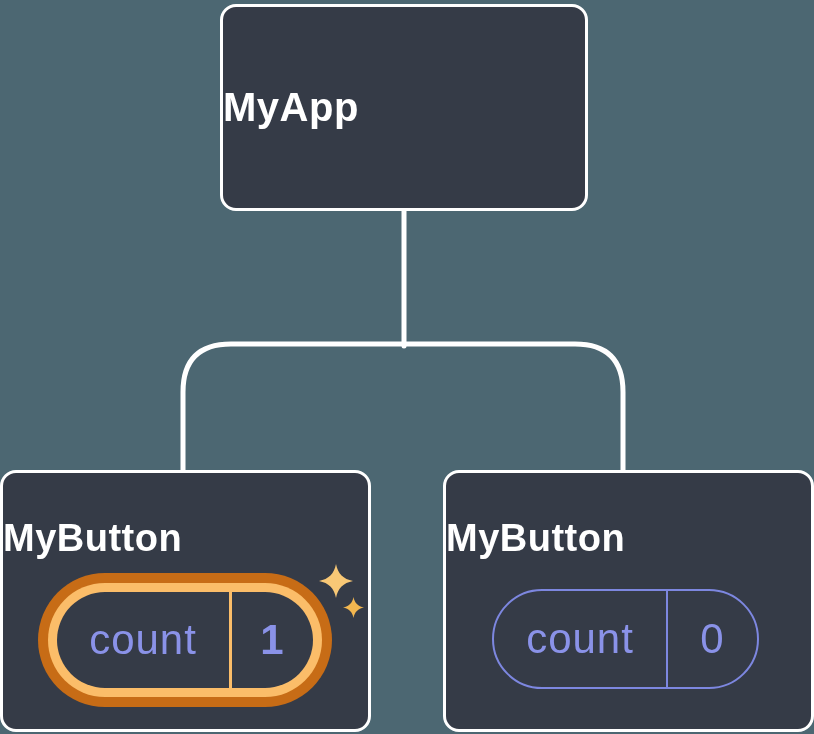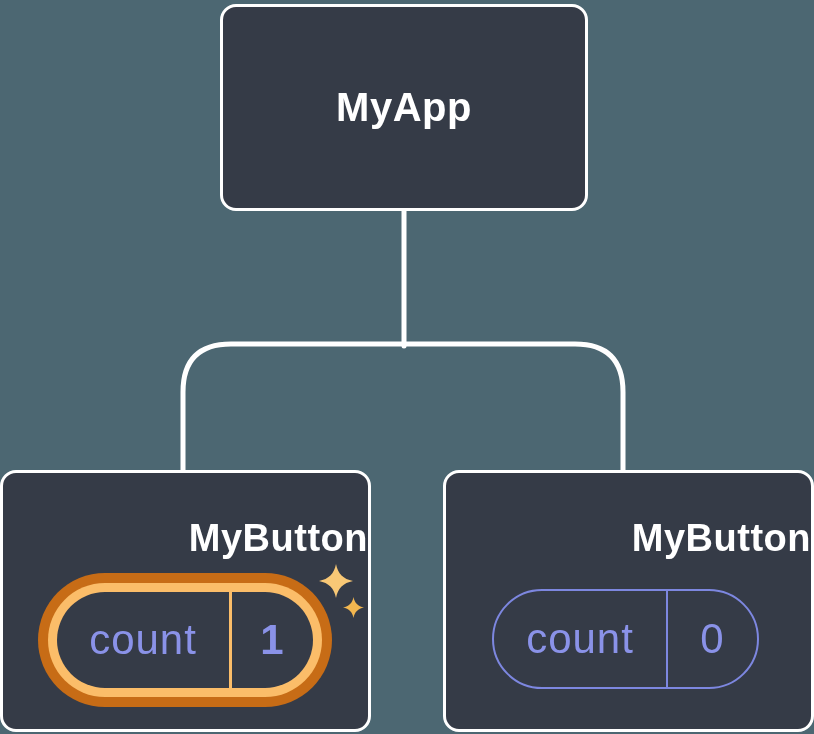--- a/index.html
+++ b/index.html
@@ -8,25 +8,25 @@
     background:#4C6772;
     font-family:"Liberation Sans",sans-serif;
   }
   .connectors{position:absolute;left:0;top:0;width:814px;height:734px;}
   .connectors path{fill:none;stroke-width:5;stroke-linecap:round;}
   .node{
     position:absolute;box-sizing:border-box;
     background:#353B47;border:3.5px solid #FFFFFF;border-radius:16px;
   }
   .node-root{left:220px;top:4px;width:368px;height:207px;
-    display:flex;align-items:center;justify-content:center;}
+    display:flex;align-items:center;}
   .node-left{left:0;top:470px;width:371px;height:262px;}
   .node-right{left:443px;top:470px;width:371px;height:262px;}
   .node-title{color:#FFFFFF;font-weight:700;font-size:40px;letter-spacing:.5px;}
-  .child-title{position:absolute;top:44px;left:0;right:0;text-align:right;
+  .child-title{position:absolute;top:44px;left:0;right:0;text-align:left;
     color:#FFFFFF;font-weight:700;font-size:38px;letter-spacing:.5px;}
   
   .pill-gold{position:absolute;left:35px;top:100px;width:294px;height:134px;
     background:#C76C16;border-radius:999px;padding:10px;box-sizing:border-box;}
   .pill-gold-mid{width:100%;height:100%;background:#FBBD69;border-radius:999px;
     padding:9px;box-sizing:border-box;}
   .pill-gold-inner{width:100%;height:100%;background:#353B47;border-radius:999px;
     display:flex;align-items:stretch;overflow:hidden;}
   
   .pill-plain{position:absolute;left:46px;top:116px;width:267px;height:100px;

